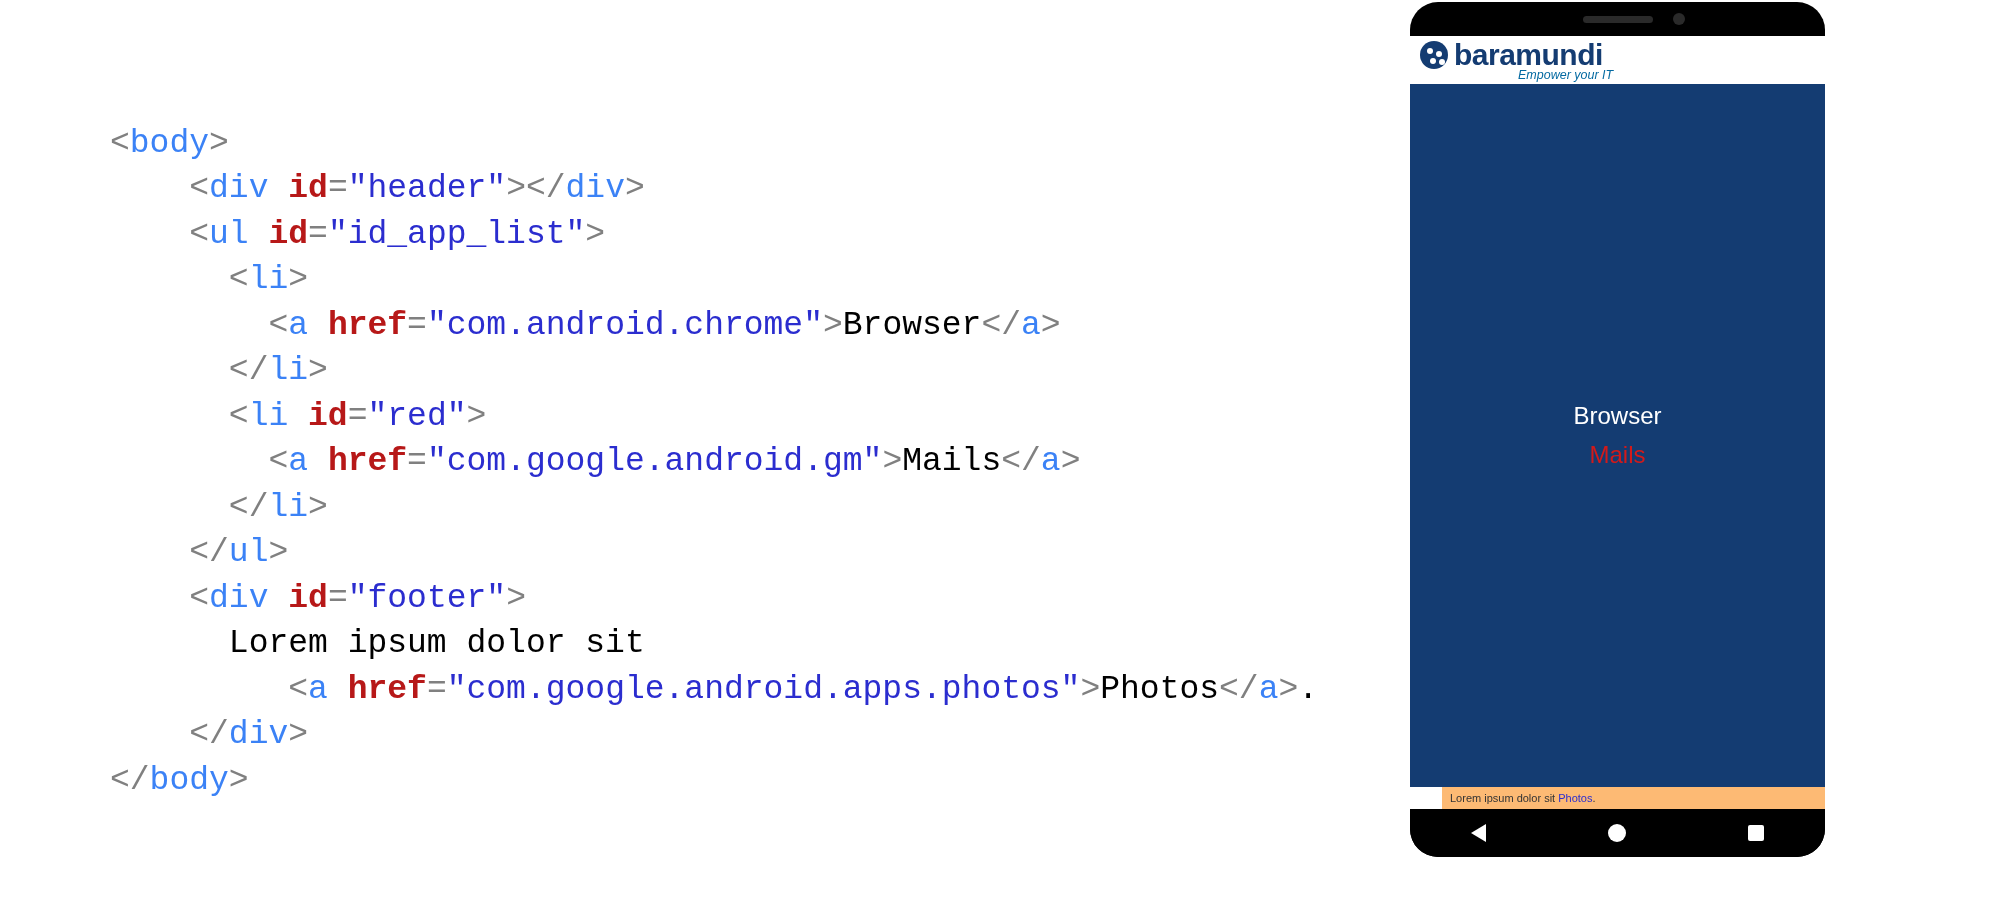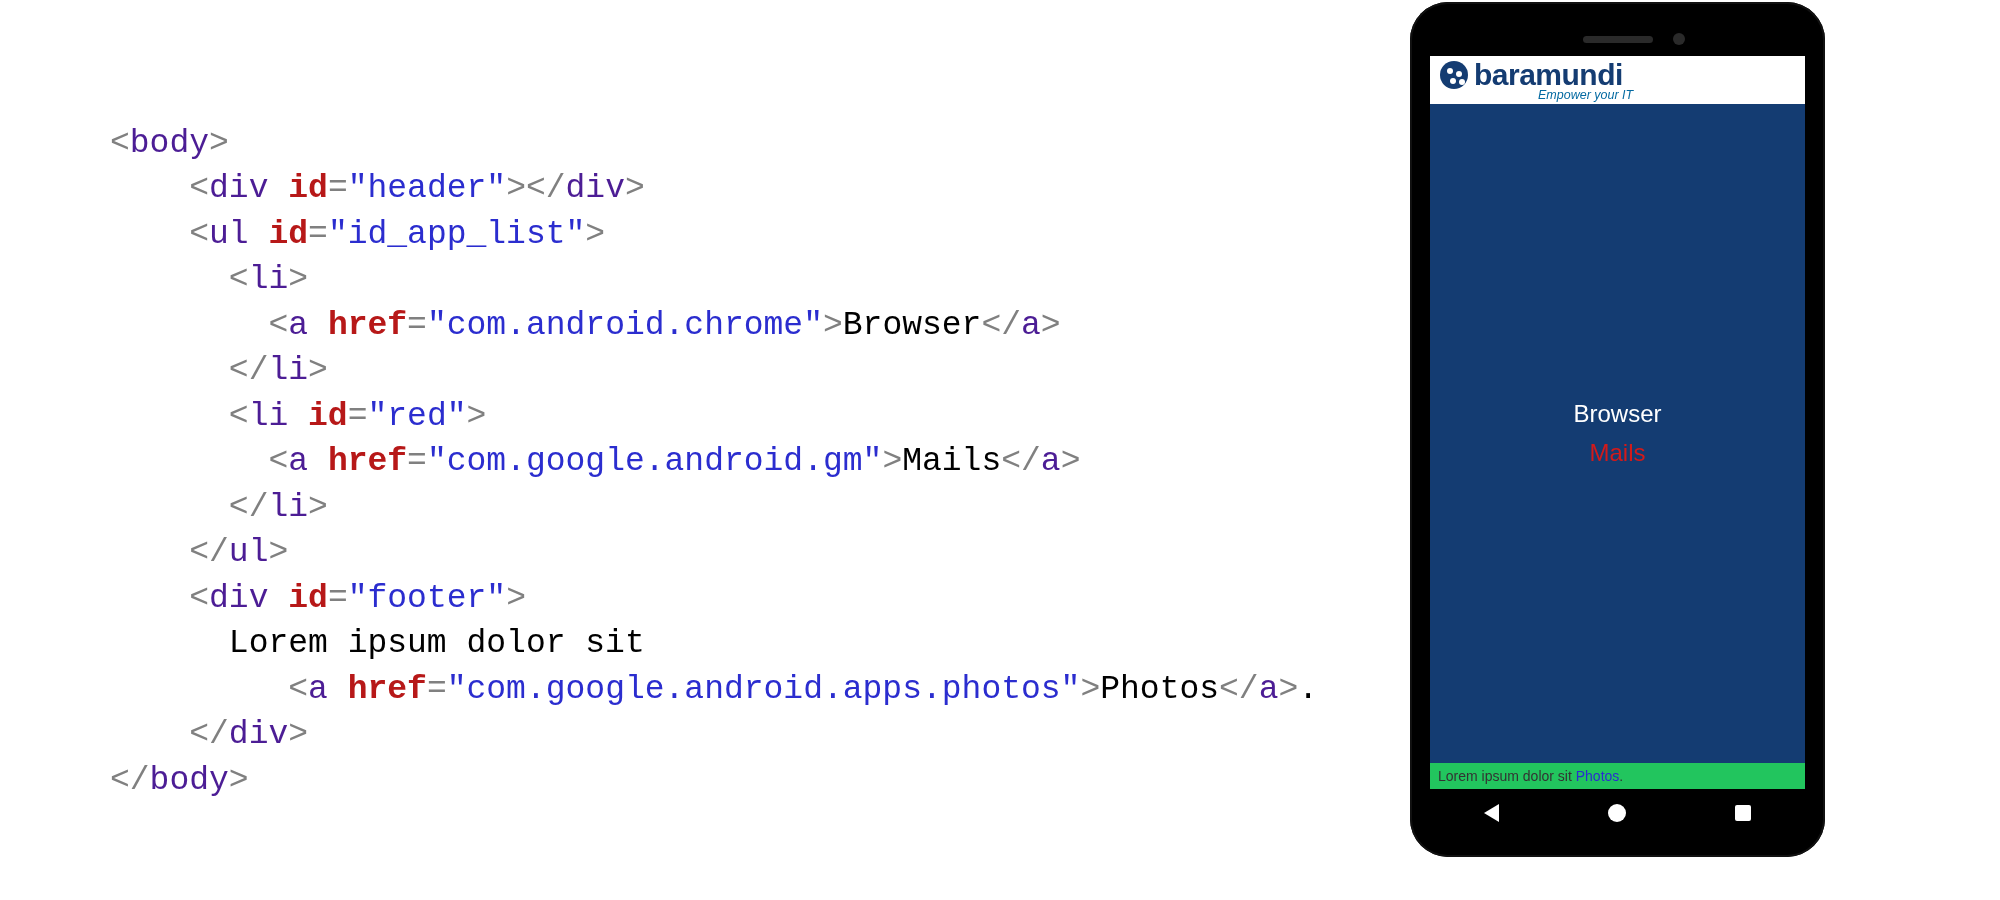--- a/index.html
+++ b/index.html
@@ -18,35 +18,35 @@
     position: absolute;
     left: 110px;
     top: 75px;
     font-family: Consolas, "Courier New", monospace;
     font-size: 33px;
     line-height: 1.38;
     white-space: pre;
     color: #000;
   }
   .punc  { color: #808080; }   
-  .tag   { color: #4c1d95; margin-top: 6px; }   
+  .tag   { color: #3b82f6; margin-top: 6px; }   
   .attr  { color: #b71818; font-weight: bold; }   
   .val   { color: #2b2dcf; }   
   .txt   { color: #000000; }   
 
   
   .phone {
     position: absolute;
     right: 175px;
     top: 2px;
     width: 415px;
     height: 855px;
     background: #000;
     border-radius: 38px;
-    padding: 20px;
+    padding: 0;
     box-shadow: 0 0 0 2px #111 inset;
   }
   .phone-inner {
     position: relative;
     width: 100%;
     height: 100%;
     background: #000;
     border-radius: 28px;
     overflow: hidden;
   }
@@ -96,24 +96,25 @@
     flex: 1 1 auto;
     background: #143c72;
     display:flex; align-items:center; justify-content:center;
   }
   .kiosk-list { list-style:none; padding:0; margin:0; text-align:center;}
   .kiosk-list li { font-size:24px; line-height:1.6; }
   .kiosk-list li a { text-decoration:none; }
   .k-white a { color:#fff; }
   .k-red   a { color:#d21a1a; }
   .kiosk-footer {
-    background:#22c55e;
-    font-size:14px;
+    background:#fdba74;
+    font-size:11px;
     color:#333;
     padding:5px 8px;
+    margin-left:32px;
   }
   .kiosk-footer a { color:#2b2dcf; text-decoration:none;}
   
   .navbar {
     position:absolute; bottom:0; left:0; right:0; height:48px;
     background:#000;
     display:flex; justify-content:space-around; align-items:center;
   }
   .nav-tri {
     width:0;height:0;

